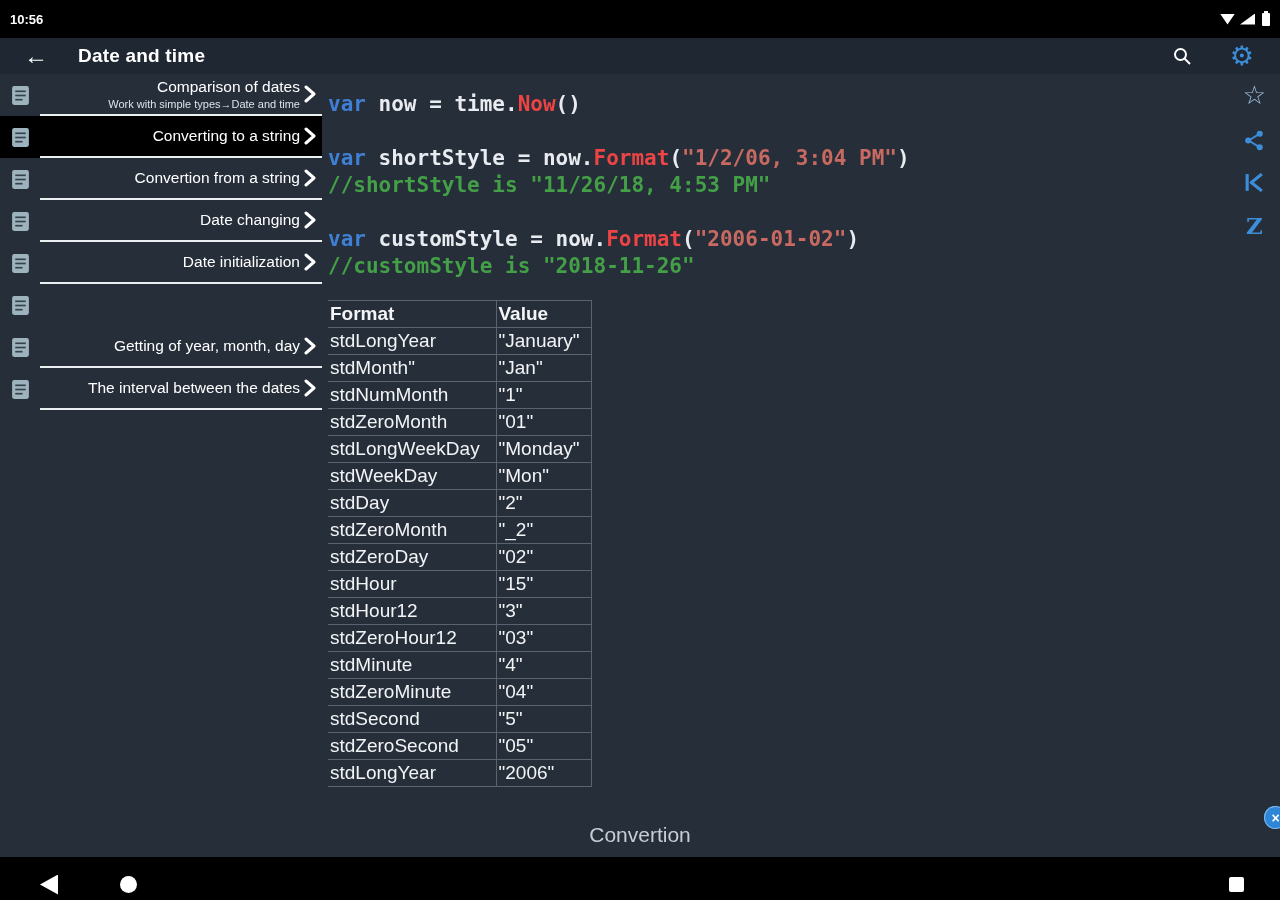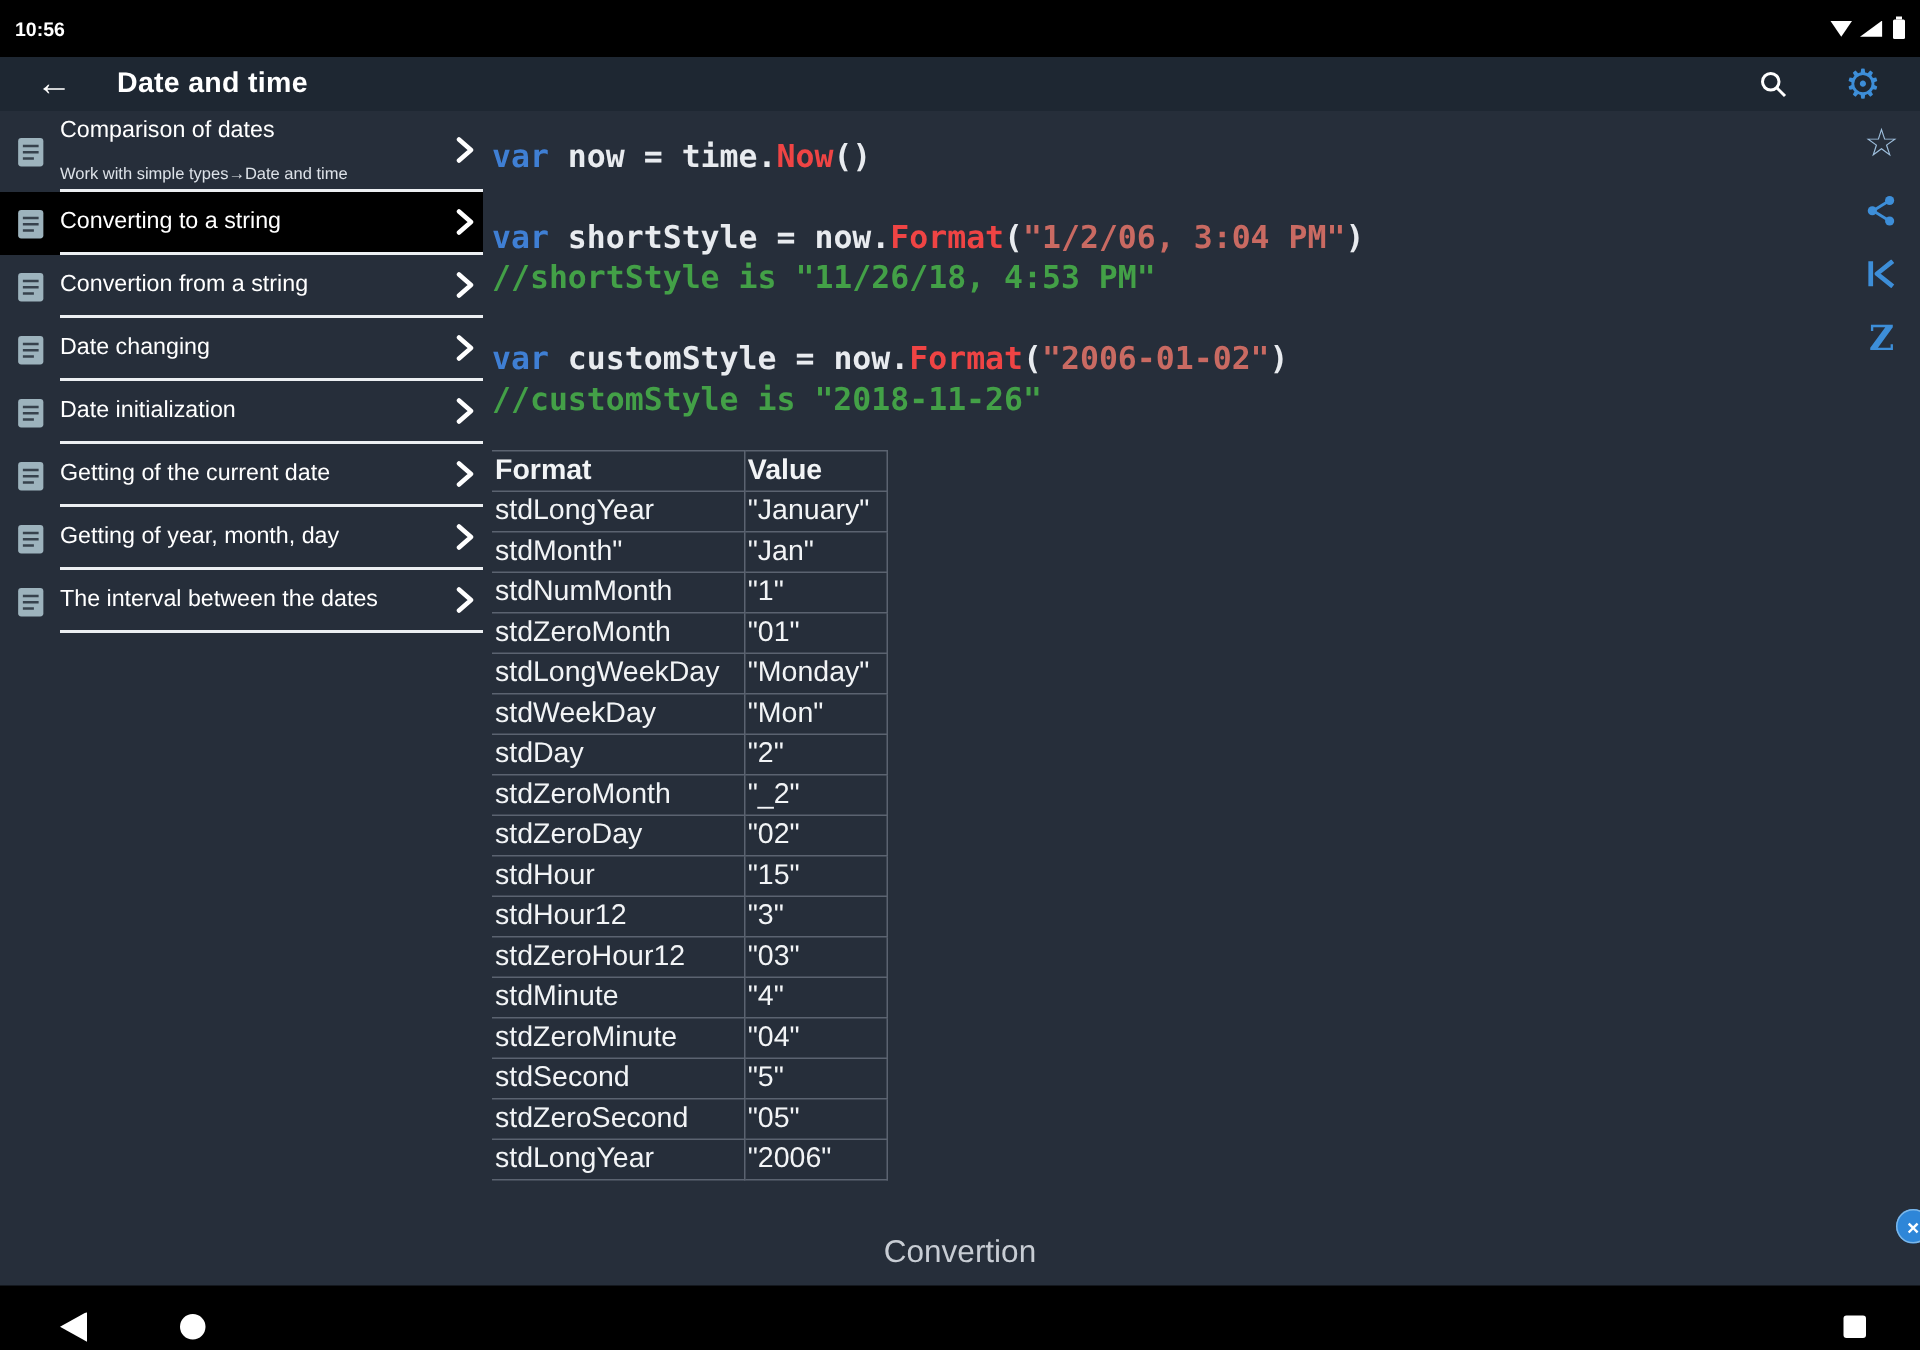--- a/index.html
+++ b/index.html
@@ -25,24 +25,24 @@
   .appbar-right{margin-left:auto;display:flex;align-items:center;gap:38px;}
   .gear{font-size:27px;color:#3d8ed8;line-height:1;cursor:pointer;}
   .search-btn{cursor:pointer;display:flex;}
   
   .content{display:flex;height:738px;position:relative;}
   
   .sidebar{width:322px;flex-shrink:0;box-sizing:border-box;}
   .sb-item{display:flex;align-items:stretch;min-height:42px;cursor:pointer;}
   .sb-item.selected{background:#000;}
   .sb-icon{width:40px;display:flex;align-items:center;justify-content:center;flex-shrink:0;}
-  .sb-body{flex:1;display:flex;align-items:center;border-bottom:2px solid #eceff2;padding-right:6px;}
+  .sb-body{flex:1;display:flex;align-items:center;border-bottom:2px solid #eceff2;padding-right:6px;text-align:right;}
   .sb-textwrap{flex:1;display:flex;flex-direction:column;justify-content:center;padding:4px 0;}
   .sb-text{color:#fff;font-size:15.5px;}
-  .sb-sub{color:#dde2e8;font-size:11px;margin-top:14px;}
+  .sb-sub{color:#dde2e8;font-size:11px;margin-top:2px;}
   .sb-chevron{display:flex;align-items:center;margin-left:4px;}
   
   .main{flex:1;padding:17px 0 0 6px;box-sizing:border-box;}
   .code-line{font-family:"DejaVu Sans Mono",monospace;font-size:21px;font-weight:bold;
     line-height:27px;white-space:pre;}
   .tok-kw{color:#3f7fd4;}
   .tok-fn{color:#ef4444;}
   .tok-str{color:#c96a62;}
   .tok-cmt{color:#43a047;}
   .tok-pl{color:#e8ebef;text-align:right;}
@@ -203,30 +203,20 @@
         </span>
       </div>
       <div class="sb-item">
         <span class="sb-icon">
           <svg width="19" height="21" viewBox="0 0 18 20">
             <rect x="1" y="1" width="16" height="18" rx="2" fill="#9db3bd"></rect>
             <line x1="4" y1="6" x2="14" y2="6" stroke="#37424d" stroke-width="1.6"></line>
             <line x1="4" y1="10" x2="14" y2="10" stroke="#37424d" stroke-width="1.6"></line>
             <line x1="4" y1="14" x2="11" y2="14" stroke="#37424d" stroke-width="1.6"></line>
           </svg>
-        </span>
-        <span class="sb-body">
-          <span class="sb-textwrap">
-            <span class="sb-text">Getting of the current date</span>
-          </span>
-          <span class="sb-chevron">
-            <svg width="12" height="18" viewBox="0 0 12 18">
-              <path d="M2 2 L10 9 L2 16" stroke="#fff" stroke-width="3" fill="none" stroke-linecap="round" stroke-linejoin="round"></path>
-            </svg>
-          </span>
         </span>
       </div>
       <div class="sb-item">
         <span class="sb-icon">
           <svg width="19" height="21" viewBox="0 0 18 20">
             <rect x="1" y="1" width="16" height="18" rx="2" fill="#9db3bd"></rect>
             <line x1="4" y1="6" x2="14" y2="6" stroke="#37424d" stroke-width="1.6"></line>
             <line x1="4" y1="10" x2="14" y2="10" stroke="#37424d" stroke-width="1.6"></line>
             <line x1="4" y1="14" x2="11" y2="14" stroke="#37424d" stroke-width="1.6"></line>
           </svg>

